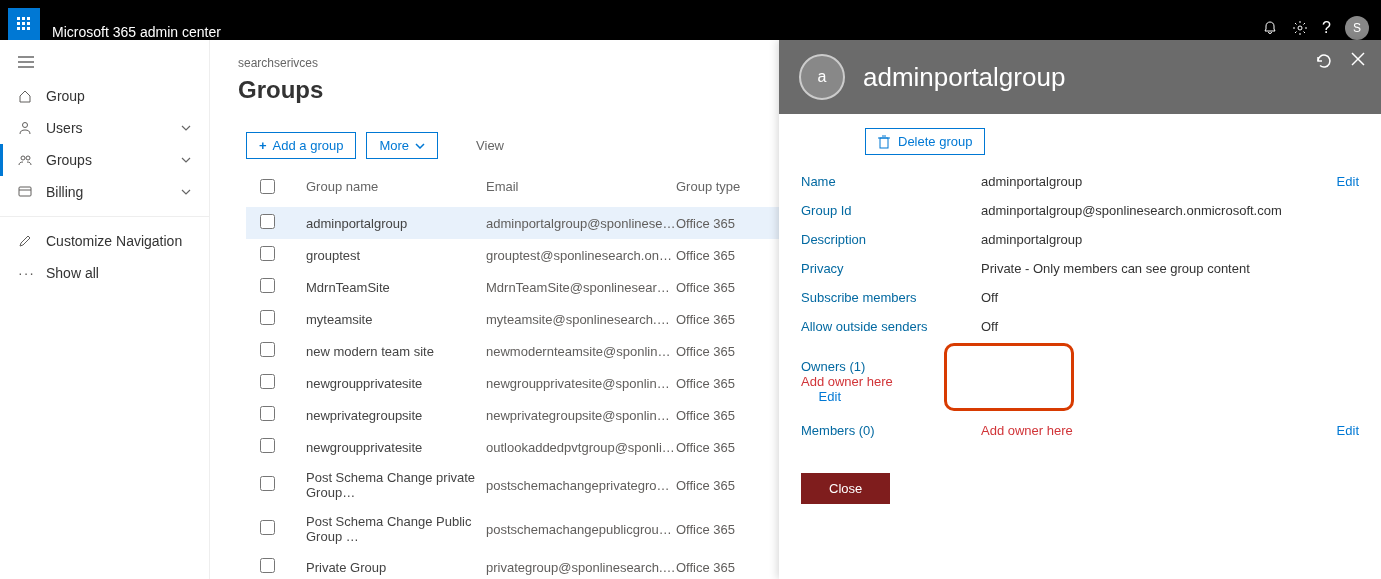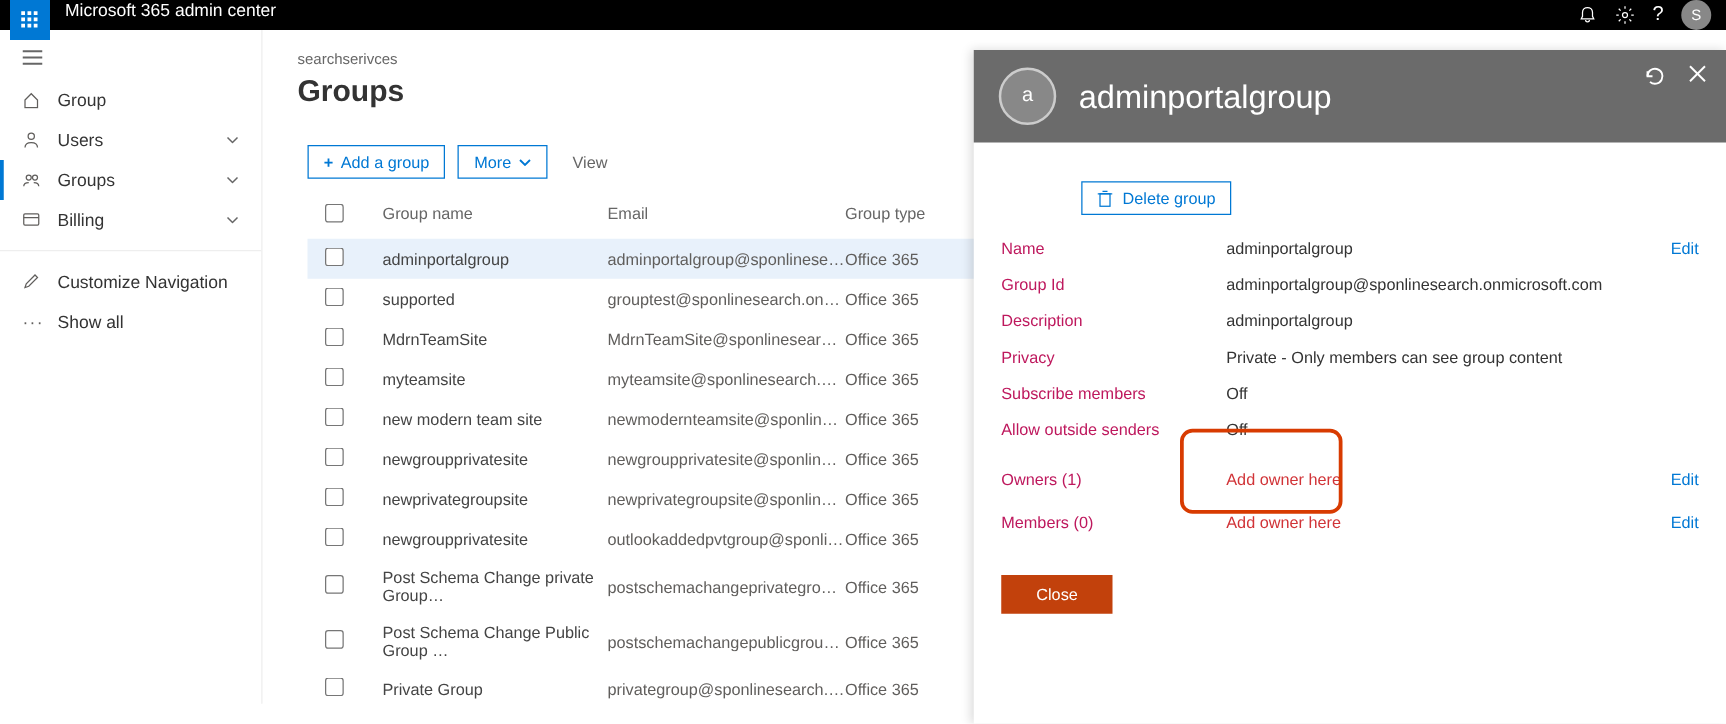--- a/index.html
+++ b/index.html
@@ -1,66 +1,66 @@
 <!DOCTYPE html>
 <html><head>
   <meta charset="utf-8">
   <style>
     * { box-sizing: border-box; margin: 0; padding: 0; }
     body { font-family: 'Segoe UI', Arial, sans-serif; font-size: 13px; color: #333; background: #fff; width: 1381px; height: 579px; overflow: hidden; position: relative; }
-    .topbar { background: #000; color: #fff; height: 24px; display: flex; align-items: flex-start; padding: 0 8px; }
+    .topbar { background: #000; color: #fff; height: 40px; display: flex; align-items: flex-end; padding: 0 8px; }
     .waffle { width: 32px; height: 32px; background: #0078d4; display: flex; align-items: center; justify-content: center; margin-right: 12px; }
     .waffle svg { fill: #fff; }
     .topbar-title { font-size: 14px; flex: 1; }
     .topbar-icons { display: flex; gap: 14px; align-items: center; padding-right: 4px; }
     .topbar-icons span { cursor: pointer; }
     .avatar-circle { width: 24px; height: 24px; border-radius: 50%; background: #888; display: flex; align-items: center; justify-content: center; font-size: 12px; color:#fff;}
     .layout { display: flex; height: calc(100% - 40px); }
     .sidebar { width: 210px; border-right: 1px solid #eee; padding-top: 12px; }
     .hamburger { padding: 4px 18px 12px; cursor:pointer; }
     .nav-item { display: flex; align-items: center; padding: 8px 18px; cursor: pointer; color: #333; font-size: 14px; gap: 12px; position: relative; }
     .nav-item .chev { margin-left: auto; color:#666; }
     .nav-item.active { border-left: 3px solid #0078d4; padding-left: 15px; }
     .nav-icon { width: 16px; text-align:center; color:#605e5c; }
     .nav-divider { border-top: 1px solid #eee; margin: 8px 0; }
     .main { flex: 1; padding: 16px 18px 0 28px; position: relative; overflow: hidden; }
     .breadcrumb { font-size: 12px; color: #666; margin-bottom: 6px; }
     .page-title { font-size: 24px; font-weight: 600; margin-bottom: 28px; }
     .toolbar { display: flex; align-items: center; gap: 10px; margin-bottom: 14px; margin-left: 8px;}
     .btn { border: 1px solid #0078d4; color: #0078d4; background: #fff; padding: 5px 12px; font-size: 13px; cursor: pointer; display:inline-flex; align-items:center; gap:6px;}
     .btn .plus { font-weight: bold; }
-    .view-label { margin-left: 10px; color:#666; font-size:13px;}
+    .view-label { margin-left: 28px; color:#666; font-size:13px;}
     .select-view { border:1px solid #666; padding:4px 8px; font-size:13px; height:28px;}
     .search-box { border:1px solid #666; padding:4px 8px; font-size:13px; margin-left:auto; width:60px; overflow:hidden;}
     .table-wrap { margin-left: 8px; }
     .table-head { display: flex; padding: 6px 0 10px; color:#666; font-size:13px; border-bottom: 0px; }
     .col-check { width: 60px; padding-left: 6px; }
     .col-name { width: 180px; }
     .col-email { width: 190px; }
     .col-type { flex:1; }
     .row { display:flex; align-items:center; padding: 7px 0; font-size:13px; color:#444;}
     .row.selected { background: #e8f1fb; }
     .row .col-email { white-space: nowrap; overflow: hidden; text-overflow: ellipsis; max-width:190px; color:#605e5c;}
     .row .col-type { color:#605e5c; }
     input.chk { width:15px; height:15px; margin-left:8px; }
     
     .panel { position: absolute; top: 40px; right: 0; bottom: 0; width: 602px; background: #fff; box-shadow: -2px 0 8px rgba(0,0,0,.15); display:flex; flex-direction:column;}
     .panel-header { background: #6b6b6b; color: #fff; padding: 14px 20px 14px 20px; display:flex; align-items:center; gap: 18px; position:relative;}
     .group-avatar { width:46px; height:46px; border-radius:50%; background:#888; border:2px solid #ccc; display:flex; align-items:center; justify-content:center; font-size:16px; color:#fff;}
     .panel-title { font-size: 26px; font-weight: 400; }
     .panel-header-icons { position:absolute; right:16px; top:12px; display:flex; gap:18px; font-size:18px; }
-    .panel-body { padding: 10px 22px; overflow:auto; flex:1;margin-top:17px;}
+    .panel-body { padding: 10px 22px; overflow:auto; flex:1;}
     .delete-btn { border:1px solid #0078d4; color:#0078d4; background:#fff; padding:5px 12px; font-size:13px; display:inline-flex; align-items:center; gap:8px; margin: 4px 0 12px 64px; cursor:pointer;}
     .field-row { display:flex; padding: 7px 0; font-size:13px; align-items:flex-start;}
-    .field-label { width: 180px; color:#be185d; }
+    .field-label { width: 180px; color:#0369a1; }
     .field-value { flex:1; color:#333; word-break: break-word; padding-right:10px;}
     .field-edit { color:#0078d4; font-size:13px; cursor:pointer; width:40px; text-align:right;}
     .annot-box { position:absolute; border:3px solid #d83b01; border-radius:10px; pointer-events:none;}
     .annot-text { color:#d13438; }
-    .close-btn { background:#c2410c; color:#fff; border:none; padding:8px 28px; font-size:13px; cursor:pointer; margin:28px 0 10px;}
+    .close-btn { background:#7f1d1d; color:#fff; border:none; padding:8px 28px; font-size:13px; cursor:pointer; margin:28px 0 10px;}
     svg { display:block; }
   </style>
 </head>
 <body>
 
 <div class="topbar">
   <div class="waffle">
     <svg width="16" height="16" viewBox="0 0 16 16">
         <rect x="1" y="1" width="3" height="3"></rect>
         <rect x="6" y="1" width="3" height="3"></rect>
@@ -198,21 +198,21 @@
       </div>
       <div id="rows-host">
           <div class="row selected">
             <div class="col-check"><input type="checkbox" class="chk" style=""></div>
             <div class="col-name">adminportalgroup</div>
             <div class="col-email">adminportalgroup@sponlinesearch…</div>
             <div class="col-type">Office 365</div>
           </div>
           <div class="row">
             <div class="col-check"><input type="checkbox" class="chk" style=""></div>
-            <div class="col-name">supported</div>
+            <div class="col-name">grouptest</div>
             <div class="col-email">grouptest@sponlinesearch.onmicr…</div>
             <div class="col-type">Office 365</div>
           </div>
           <div class="row">
             <div class="col-check"><input type="checkbox" class="chk" style=""></div>
             <div class="col-name">MdrnTeamSite</div>
             <div class="col-email">MdrnTeamSite@sponlinesearch.on…</div>
             <div class="col-type">Office 365</div>
           </div>
           <div class="row">
@@ -322,21 +322,21 @@
     <div class="field-row">
       <div class="field-label">Subscribe members</div>
       <div class="field-value">Off</div>
       <div class="field-edit"></div>
     </div>
     <div class="field-row">
       <div class="field-label">Allow outside senders</div>
       <div class="field-value">Off</div>
       <div class="field-edit"></div>
     </div>
-    <div class="field-row" style="padding-top:18px;">
+    <div class="field-row" style="padding-top:18px;flex-direction:column;">
       <div class="field-label">Owners (1)</div>
       <div class="field-value annot-text">Add owner here</div>
       <div class="field-edit">Edit</div>
     </div>
     <div class="field-row" style="padding-top:12px;">
       <div class="field-label">Members (0)</div>
       <div class="field-value annot-text">Add owner here</div>
       <div class="field-edit">Edit</div>
     </div>
 

